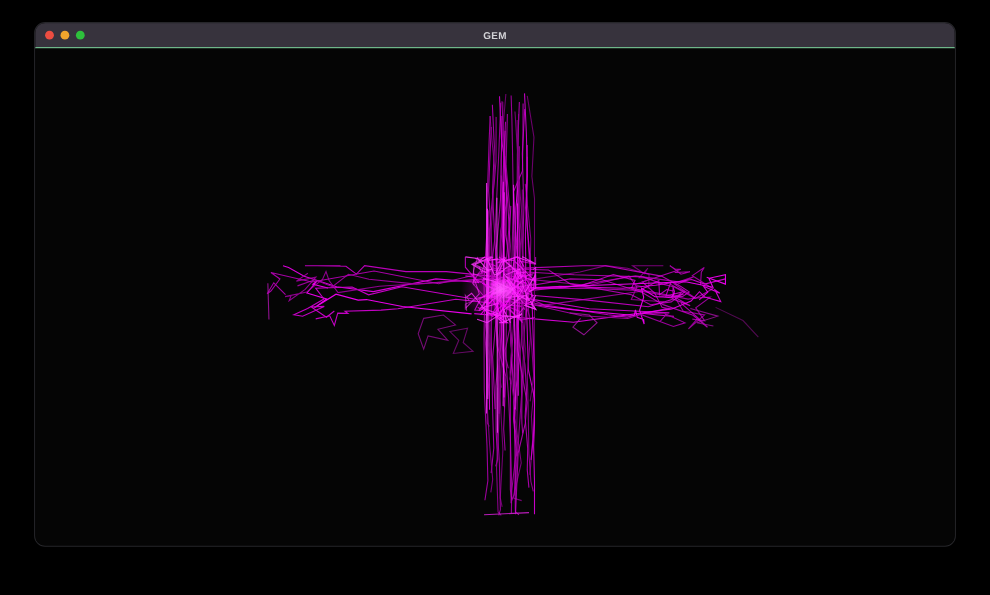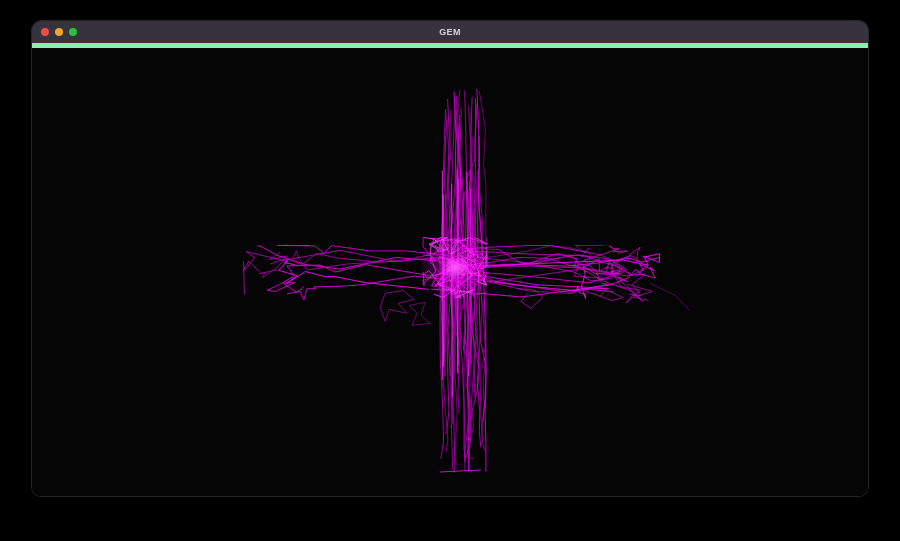--- a/index.html
+++ b/index.html
@@ -19,21 +19,21 @@
     border:1px solid #26262a;
     background:#050505;
     overflow:hidden;
     display:flex;
     flex-direction:column;
   }
   .titlebar{
     height:22px;
     flex:0 0 22px;
     background:#37333d;
-    border-bottom:5px solid #86efac;
+    border-bottom:1px solid #86efac;
     display:flex;
     align-items:center;
     justify-content:center;
     position:relative;
     user-select:none;
     text-align:center;
   }
   .traffic-lights{
     position:absolute;
     left:9px;top:0;bottom:0;

